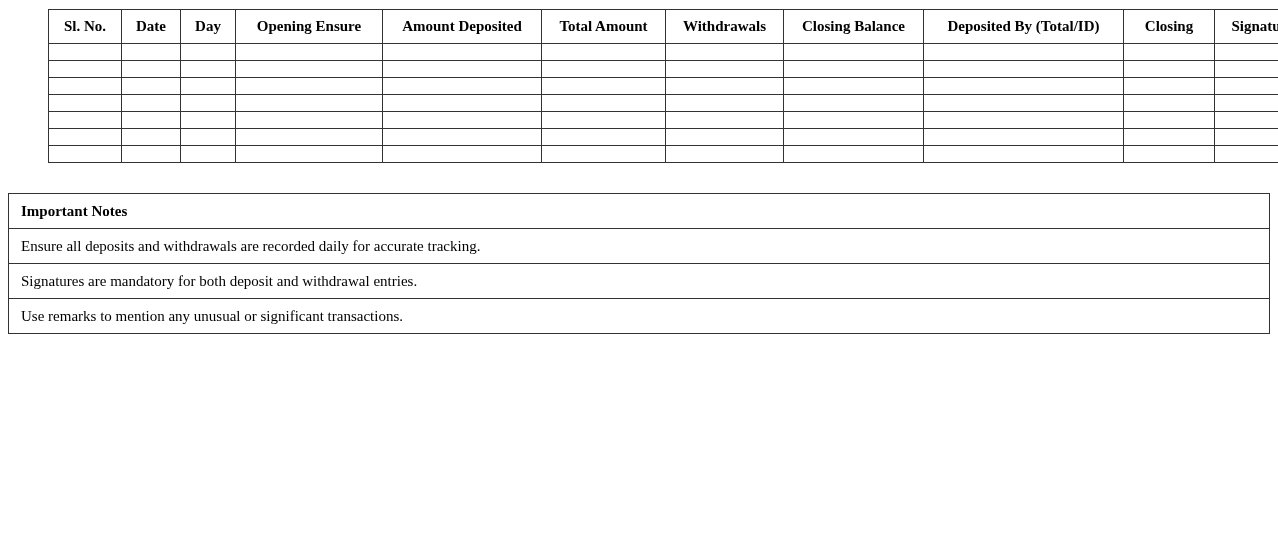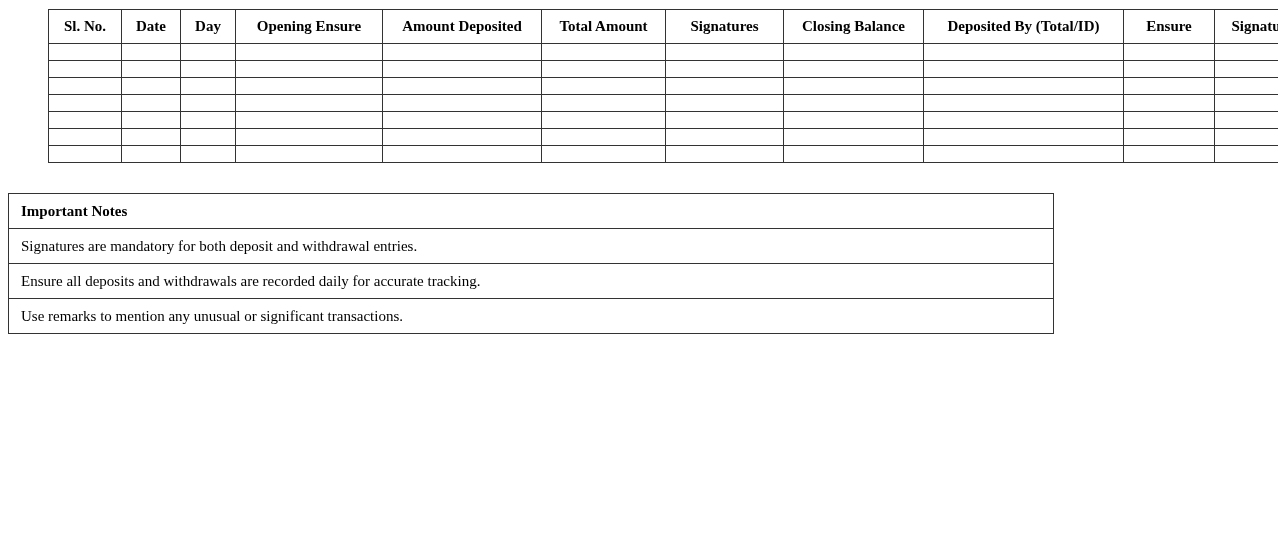--- a/index.html
+++ b/index.html
@@ -1,21 +1,21 @@
 <!DOCTYPE html>
 <html><head>
 <meta charset="utf-8">
 <style>
   html, body { margin: 0; padding: 0; background: #ffffff; }
   body { width: 1278px; height: 550px; position: relative; font-family: "Liberation Serif", serif; color: #000; overflow: hidden; }
   .ledger { position: absolute; left: 8px; top: 9px; border-collapse: collapse; table-layout: fixed; width: 1262px; margin-left: 40px; }
   .ledger th, .ledger td { border: 1px solid #333; padding: 0; }
   .ledger th { font-weight: bold; font-size: 15px; height: 33px; text-align: center; }
   .ledger td { height: 16px; }
-  .notes { position: absolute; left: 8px; top: 193px; width: 1046px; border-collapse: collapse; }
+  .notes { position: absolute; left: 8px; top: 193px; width: 1262px; border-collapse: collapse; }
   .notes td { border: 1px solid #333; height: 34px; padding: 0 0 0 12px; font-size: 15px; }
   .notes .hd { font-weight: bold; }
 </style>
 </head>
 <body>
 
 <table class="ledger">
   <colgroup id="ledger-cols">
       <col style="width: 73px;">
       <col style="width: 59px;">
@@ -30,24 +30,24 @@
       <col style="width: 96px;">
     </colgroup>
   <thead>
     <tr id="ledger-head">
         <th>Sl. No.</th>
         <th>Date</th>
         <th>Day</th>
         <th>Opening Ensure</th>
         <th>Amount Deposited</th>
         <th>Total Amount</th>
-        <th>Signatures</th>
+        <th>Withdrawals</th>
         <th>Closing Balance</th>
         <th>Deposited By (Total/ID)</th>
-        <th>Ensure</th>
+        <th>Closing</th>
         <th>Signature</th>
       </tr>
   </thead>
   <tbody id="ledger-body">
       <tr>
         <td></td>
         <td></td>
         <td></td>
         <td></td>
         <td></td>
@@ -138,22 +138,22 @@
       </tr>
     </tbody>
 </table>
 
 <table class="notes">
   <tbody id="notes-body">
     <tr>
       <td class="hd">Important Notes</td>
     </tr>
   <tr>
-        <td>Signatures are mandatory for both deposit and withdrawal entries.</td>
+        <td>Ensure all deposits and withdrawals are recorded daily for accurate tracking.</td>
       </tr>
       <tr>
-        <td>Ensure all deposits and withdrawals are recorded daily for accurate tracking.</td>
+        <td>Signatures are mandatory for both deposit and withdrawal entries.</td>
       </tr>
       <tr>
         <td>Use remarks to mention any unusual or significant transactions.</td>
       </tr>
     </tbody>
 </table>
 
 </body></html>

